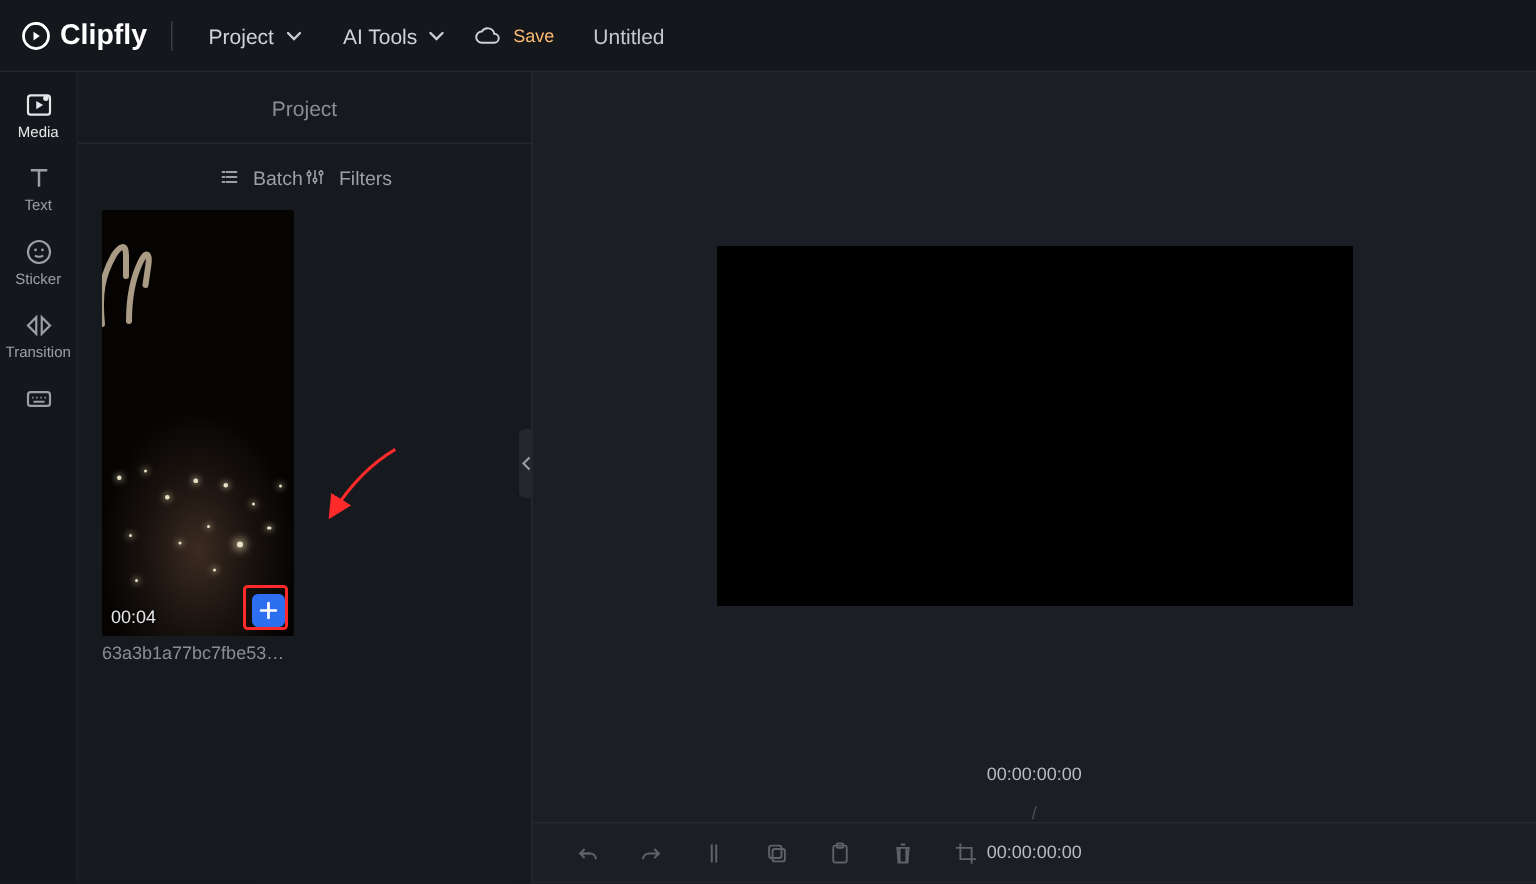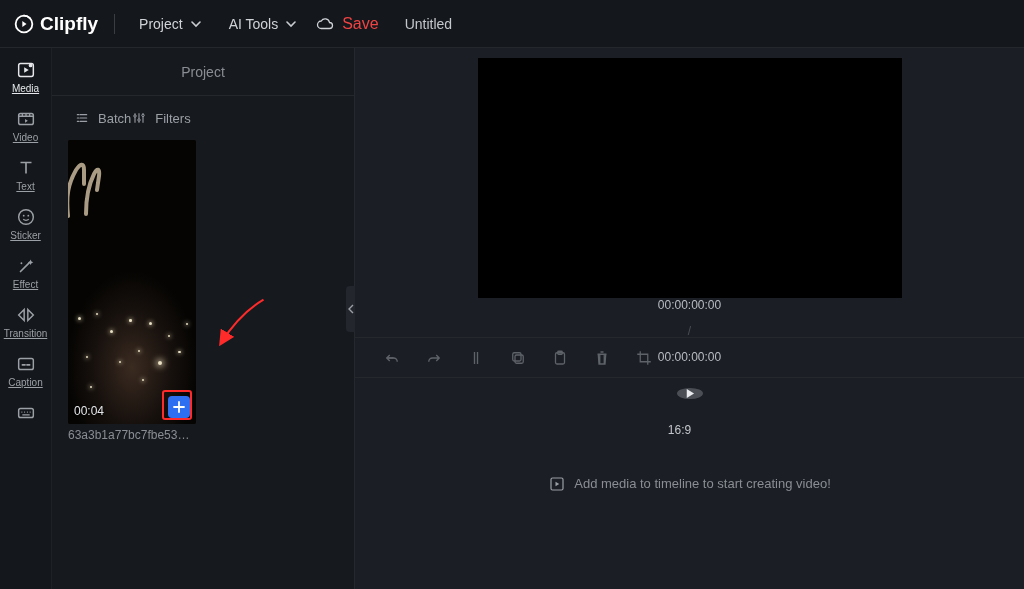--- a/index.html
+++ b/index.html
@@ -21,21 +21,21 @@
       align-items: center;
       padding: 0 14px;
       gap: 12px;
       border-bottom: 1px solid #24272c;
     }
     .logo { display: flex; align-items: center; gap: 6px; color: #fff; font-weight: 600; font-size: 19px; }
     .logo-icon { width: 20px; height: 20px; }
     .logo-sep { width: 1px; height: 20px; background: #3a3d42; margin: 0 4px; }
     .menu-item { display: flex; align-items: center; gap: 8px; color: #d0d3d8; font-size: 14px; cursor: pointer; padding: 6px 8px; }
     .topbar .chev { width: 10px; height: 10px; }
-    .save-group { display: flex; align-items: center; gap: 8px; color: #ef4444; font-size: 16px; cursor: pointer; }
+    .save-group { display: flex; align-items: center; gap: 8px; color: #fdba74; font-size: 12px; cursor: pointer; }
     .title-field { color: #c5c8cd; font-size: 14px; margin-left: 14px; }
 
     
     .main { display: flex; height: calc(100% - 48px); }
 
     
     .rail {
       width: 52px;
       background: #14171b;
       display: flex;
@@ -51,21 +51,21 @@
       align-items: center;
       justify-content: center;
       gap: 3px;
       padding: 7px 0;
       cursor: pointer;
       color: #9ba0a6;
       font-size: 10px;
     }
     .rail-item.active { color: #e5e7ea; }
     .rail-icon { width: 22px; height: 22px; }
-    .rail-item span { display:block; line-height:1;text-decoration:underline; }
+    .rail-item span { display:block; line-height:1; }
 
     
     .panel {
       width: 302px;
       background: #16191e;
       display: flex;
       flex-direction: column;
     }
     .panel-tabs {
       height: 48px;
@@ -97,21 +97,21 @@
       transform: translateX(-50%);
       width: 32px;
       height: 3px;
       background: #2e6ff2;
       border-radius: 2px;
     }
     .panel-tools {
       height: 44px;
       display: flex;
       align-items: center;
-      justify-content: flex-start;
+      justify-content: center;
       padding: 0 22px;
       font-size: 13px;
       color: #9ba0a6;
     }
     .tool-btn { display: flex; align-items: center; gap: 8px; cursor: pointer; }
     .tool-icon { width: 16px; height: 16px; }
 
     .thumb-area { padding: 0 16px; position: relative; }
     .thumb {
       width: 128px;
@@ -271,61 +271,38 @@
     <div class="rail-item active">
         <svg class="rail-icon" viewBox="0 0 24 24">
           <rect x="4" y="5" width="16" height="14" rx="2" fill="none" stroke="currentColor" stroke-width="1.6"></rect>
           <path d="M10 9 l5 3 -5 3 z" fill="currentColor"></path>
           <circle cx="17" cy="7" r="2" fill="currentColor"></circle>
         </svg>
         <span>Media</span>
       </div>
     <div class="rail-item">
         <svg class="rail-icon" viewBox="0 0 24 24">
-          <rect x="4" y="6" width="16" height="12" rx="2" fill="none" stroke="currentColor" stroke-width="1.6"></rect>
-          <path d="M4 9 h16 M8 6 v3 M12 6 v3 M16 6 v3" stroke="currentColor" stroke-width="1.4"></path>
-          <path d="M11 12 l3 2-3 2z" fill="currentColor"></path>
-        </svg>
-        <span>Video</span>
-      </div>
-    <div class="rail-item">
-        <svg class="rail-icon" viewBox="0 0 24 24">
           <path d="M6 6 h12 M12 6 v12" stroke="currentColor" stroke-width="1.8"></path>
         </svg>
         <span>Text</span>
       </div>
     <div class="rail-item">
         <svg class="rail-icon" viewBox="0 0 24 24">
           <circle cx="12" cy="12" r="8" fill="none" stroke="currentColor" stroke-width="1.6"></circle>
           <circle cx="9.5" cy="10.5" r="1" fill="currentColor"></circle>
           <circle cx="14.5" cy="10.5" r="1" fill="currentColor"></circle>
           <path d="M9 14.5 a4 3 0 0 0 6 0" fill="none" stroke="currentColor" stroke-width="1.5"></path>
         </svg>
         <span>Sticker</span>
       </div>
     <div class="rail-item">
         <svg class="rail-icon" viewBox="0 0 24 24">
-          <path d="M6 18 L16 8" stroke="currentColor" stroke-width="1.8" stroke-linecap="round"></path>
-          <path d="M17 5 l1 2 2 1-2 1-1 2-1-2-2-1 2-1z" fill="currentColor"></path>
-          <circle cx="7" cy="9" r="1" fill="currentColor"></circle>
-        </svg>
-        <span>Effect</span>
-      </div>
-    <div class="rail-item">
-        <svg class="rail-icon" viewBox="0 0 24 24">
           <path d="M4 12 l6-6 v12 z M20 12 l-6-6 v12 z" fill="none" stroke="currentColor" stroke-width="1.6"></path>
         </svg>
         <span>Transition</span>
-      </div>
-    <div class="rail-item">
-        <svg class="rail-icon" viewBox="0 0 24 24">
-          <rect x="4" y="6" width="16" height="12" rx="2" fill="none" stroke="currentColor" stroke-width="1.6"></rect>
-          <path d="M8 13 h3 M13 13 h3" stroke="currentColor" stroke-width="1.8" stroke-linecap="round"></path>
-        </svg>
-        <span>Caption</span>
       </div>
     <div class="rail-item">
         <svg class="rail-icon" viewBox="0 0 24 24">
           <rect x="4" y="7" width="16" height="10" rx="2" fill="none" stroke="currentColor" stroke-width="1.6"></rect>
           <path d="M7 11 h1 M10 11 h1 M13 11 h1 M16 11 h1 M8 14 h8" stroke="currentColor" stroke-width="1.4"></path>
         </svg>
       </div>
   </div>
 
   <div class="panel">
@@ -444,21 +421,14 @@
           <rect x="9" y="3" width="6" height="4" rx="1" fill="none" stroke="currentColor" stroke-width="1.7"></rect>
         </svg>
       <svg class="tl-btn" viewBox="0 0 24 24">
           <path d="M6 7 h12 M9 7 v12 M15 7 v12 M7 7 l1 13 h8 l1-13 M10 4 h4" fill="none" stroke="currentColor" stroke-width="1.7"></path>
         </svg>
       <svg class="tl-btn star" viewBox="0 0 24 24">
           <path d="M7 3 v14 h14 M3 7 h14 v14" fill="none" stroke="currentColor" stroke-width="1.7"></path>
         </svg>
     </div>
 
-    <div class="timeline">
-      <svg class="hint-icon" viewBox="0 0 24 24">
-          <rect x="4" y="4" width="16" height="16" rx="2" fill="none" stroke="#9ba0a6" stroke-width="1.6"></rect>
-          <path d="M10 9 l5 3 -5 3 z" fill="#9ba0a6"></path>
-        </svg>
-      <span>Add media to timeline to start creating video!</span>
-    </div>
   </div>
 </div>
 
 </body></html>

